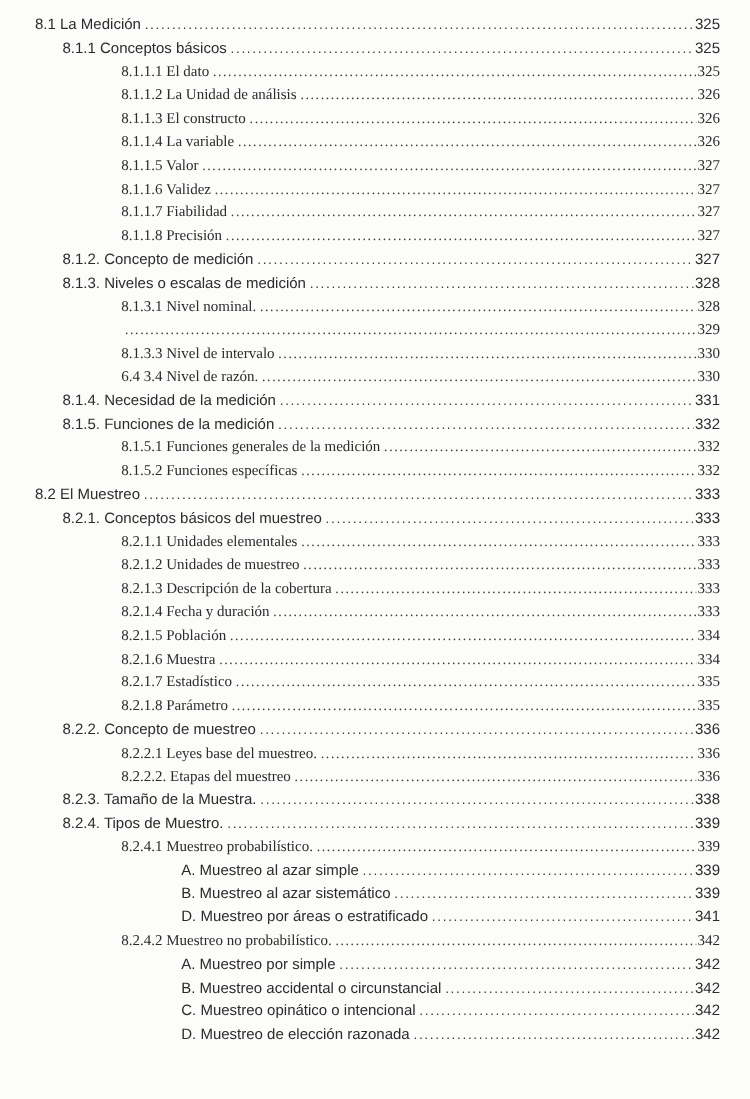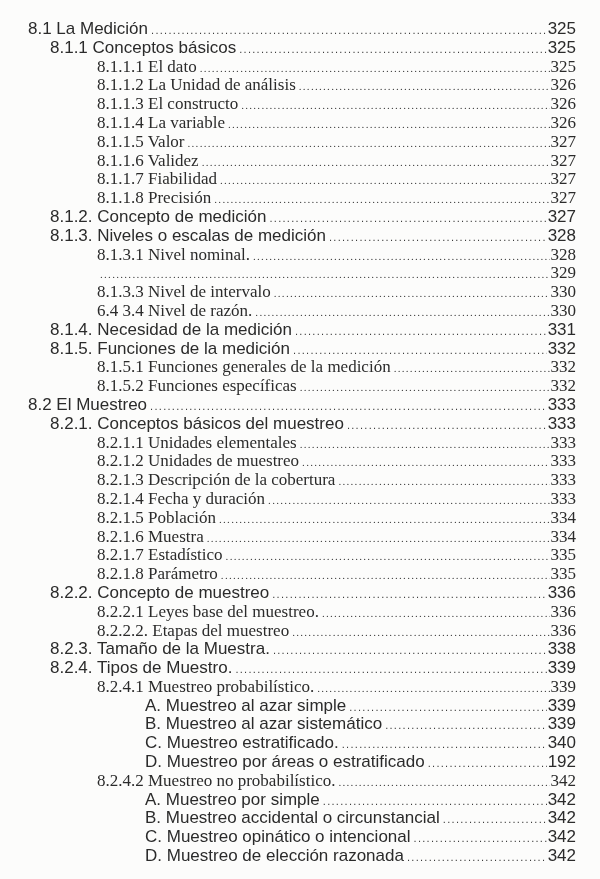--- a/index.html
+++ b/index.html
@@ -17,21 +17,21 @@
   .page {
     box-sizing: border-box;
     width: 600px;
     height: 879px;
     padding: 10px 24px 0 28px;
   }
   .row {
     display: flex;
     align-items: baseline;
     height: 18.8px;
-    font-size: 17px;
+    font-size: 12px;
     line-height: 18.8px;
     white-space: nowrap;
   }
   .lvl1 { padding-left: 0; }
   .lvl2 { padding-left: 22px; }
   .lvl3 { padding-left: 69px; font-family: Liberation Serif, serif; }
   .lvl4 { padding-left: 117px; }
   .label {
     white-space: nowrap;
     flex: 0 0 auto;
@@ -46,21 +46,20 @@
   }
   .leader::after {
     content: "......................................................................................................................................................................................................................";
     font-size: 11px;
     letter-spacing: 1.3px;
   }
   .page-num {
     flex: 0 0 auto;
     white-space: nowrap;
     text-align: right;
-    margin-top: 10px;
   }
 </style>
 </head>
 <body>
 
 <div class="page">
 
   <div class="row lvl1">
     <span class="label">8.1 La Medición</span>
     <span class="leader"></span>
@@ -244,28 +243,23 @@
     <span class="label">A. Muestreo al azar simple</span>
     <span class="leader"></span>
     <span class="page-num">339</span>
   </div>
   <div class="row lvl4">
     <span class="label">B. Muestreo al azar sistemático</span>
     <span class="leader"></span>
     <span class="page-num">339</span>
   </div>
   <div class="row lvl4">
-    <span class="label">C. Muestreo estratificado.</span>
-    <span class="leader"></span>
-    <span class="page-num">340</span>
-  </div>
-  <div class="row lvl4">
     <span class="label">D. Muestreo por áreas o estratificado</span>
     <span class="leader"></span>
-    <span class="page-num">192</span>
+    <span class="page-num">341</span>
   </div>
   <div class="row lvl3">
     <span class="label">8.2.4.2 Muestreo no probabilístico.</span>
     <span class="leader"></span>
     <span class="page-num">342</span>
   </div>
   <div class="row lvl4">
     <span class="label">A. Muestreo por simple</span>
     <span class="leader"></span>
     <span class="page-num">342</span>

